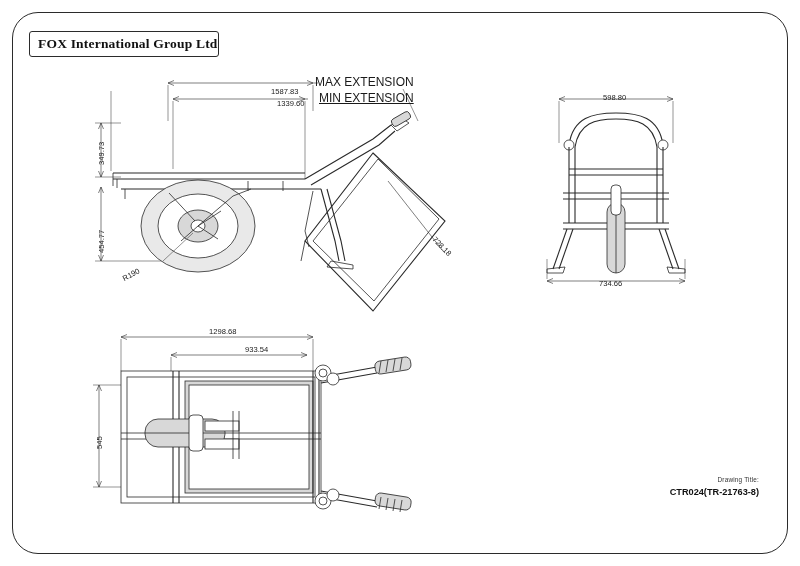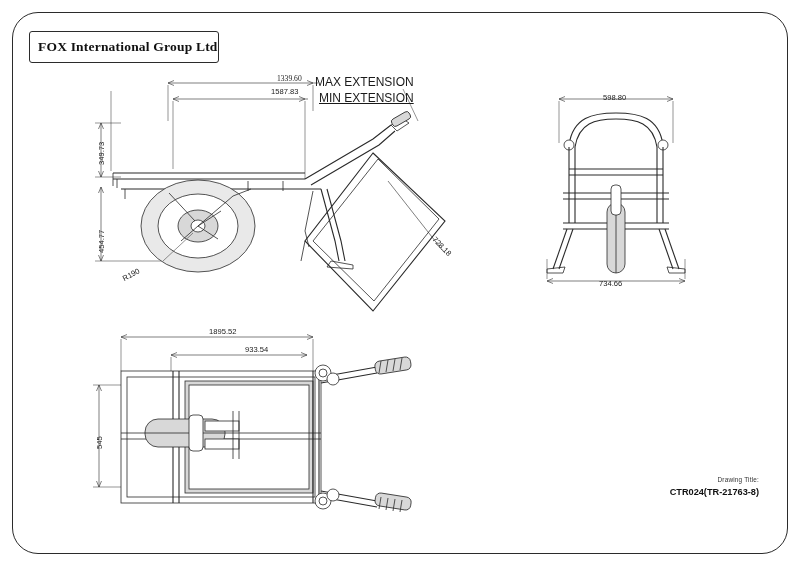--- a/index.html
+++ b/index.html
@@ -14,21 +14,21 @@
     left:12px;top:12px;
     width:776px;height:542px;
     border:1.6px solid #2b2b2b;
     border-radius:26px;
     background:#fff;
     box-sizing:border-box;
   }
   #title-box{
     position:absolute;
     left:16px;top:18px;
-    width:190px;height:32px;
+    width:190px;height:26px;
     border:1.3px solid #2b2b2b;
     border-radius:3px;
     box-sizing:border-box;
     display:flex;align-items:center;
     padding-left:8px;
   }
   #title-box .brand{
     font-family:"Liberation Serif", serif;
     font-weight:bold;
     font-size:13.5px;
@@ -160,21 +160,21 @@
     <path class="ln med" d="M300 92 L372 160 L300 250 L232 180 Z"></path>
     <path class="ln thin" d="M305 98 L366 158 L301 240 L240 180 Z"></path>
 
     <line class="dimline" x1="315" y1="120" x2="370" y2="190"></line>
 
     <path class="ln thin" d="M232 180 L228 200"></path>
   </svg>
 
   <div class="dim-label" style="left:258px;top:62px;margin-top:12px;">1587.83</div>
   <div class="dim-label note" style="left:302px;top:62px;">MAX EXTENSION</div>
-  <div class="dim-label" style="left:264px;top:61px;font-family:Liberation Serif, serif;">1339.60</div>
+  <div class="dim-label" style="left:264px;top:86px;">1339.60</div>
   <div class="dim-label note" style="left:306px;top:78px;text-decoration:underline;">MIN EXTENSION</div>
   <div class="dim-label vert" style="left:84px;top:152px;">349.73</div>
   <div class="dim-label vert" style="left:84px;top:240px;">454.77</div>
   <div class="dim-label rot-r190" style="left:108px;top:262px;">R190</div>
   <div class="dim-label rot45" style="left:424px;top:222px;">728.18</div>
 
   <svg id="front-view" width="220" height="230" style="position:absolute;left:520px;top:60px;">
 
     <line class="dimline" x1="26" y1="26" x2="140" y2="26"></line>
     <line class="dimline" x1="26" y1="26" x2="32" y2="23.5"></line>
@@ -289,21 +289,21 @@
     <circle class="fillw" cx="238" cy="178" r="4"></circle>
     <circle class="fillw" cx="248" cy="56" r="6"></circle>
     <circle class="fillw" cx="248" cy="172" r="6"></circle>
 
     <rect class="fillw" x="120" y="98" width="34" height="10"></rect>
     <rect class="fillw" x="120" y="116" width="34" height="10"></rect>
     <line class="ln thin" x1="148" y1="88" x2="148" y2="136"></line>
     <line class="ln thin" x1="154" y1="88" x2="154" y2="136"></line>
   </svg>
 
-  <div class="dim-label" style="left:196px;top:314px;">1895.52</div>
+  <div class="dim-label" style="left:196px;top:314px;">1298.68</div>
   <div class="dim-label" style="left:232px;top:332px;">933.54</div>
   <div class="dim-label vert" style="left:82px;top:436px;">545</div>
 
   <div id="footer-title">
     <div class="cap">Drawing Title:</div>
     <div class="val">CTR024(TR-21763-8)</div>
   </div>
 
 </div>
 

